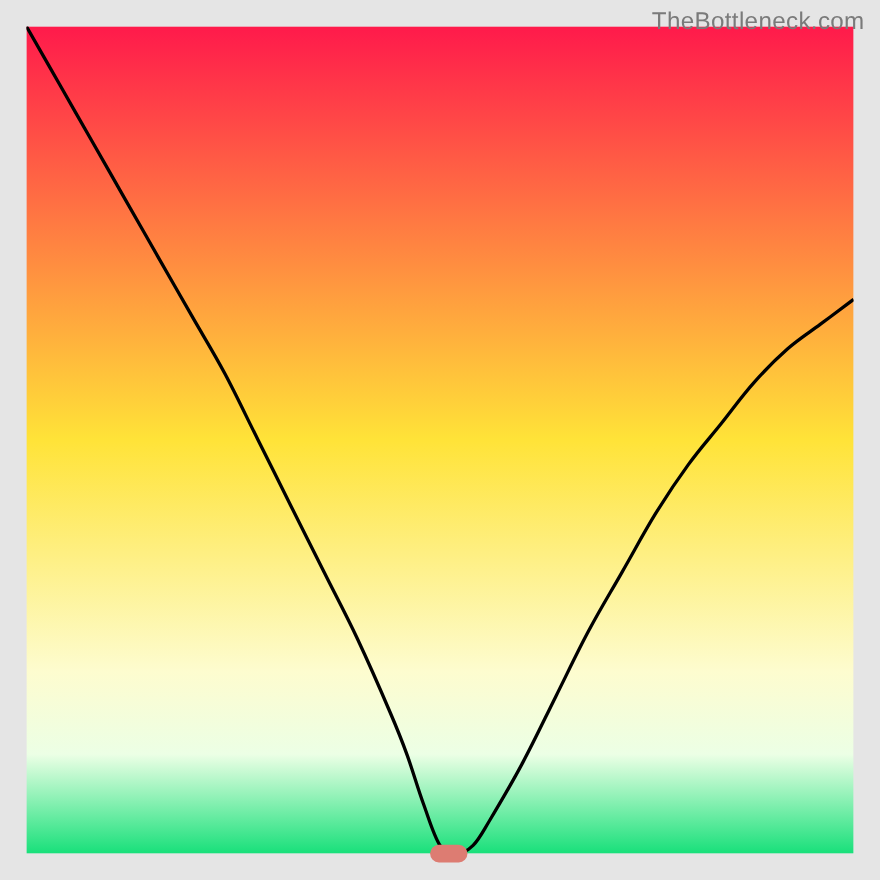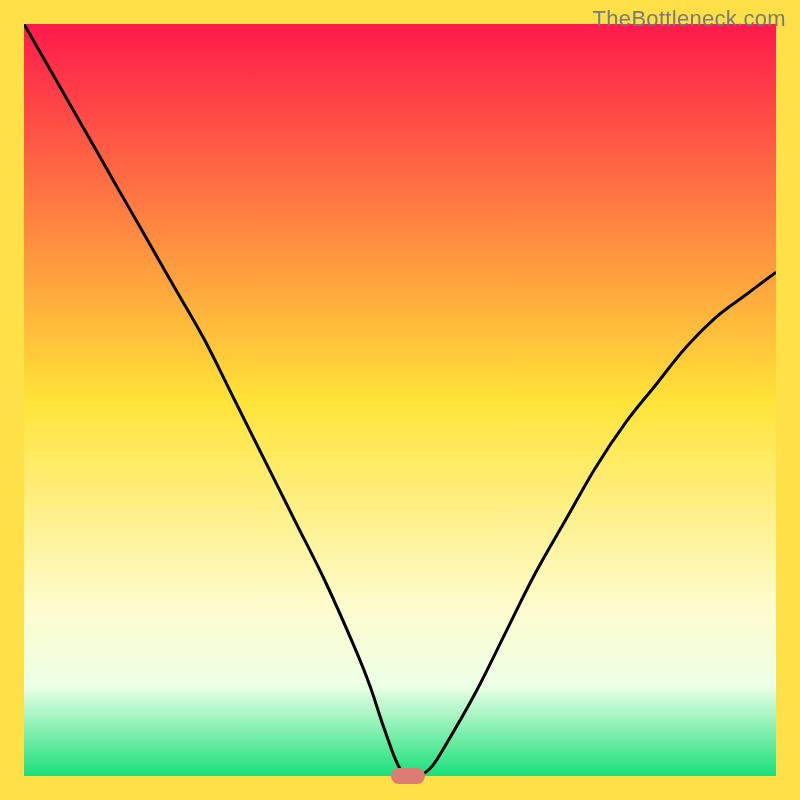--- a/index.html
+++ b/index.html
@@ -8,21 +8,21 @@
     width: 800px;
     height: 800px;
     overflow: hidden;
     background: #000;
     font-family: Arial, Helvetica, sans-serif;
   }
   .frame {
     position: relative;
     width: 800px;
     height: 800px;
-    background: #fde047;
+    background: #e5e5e5;
   }
   .watermark {
     position: absolute;
     top: 6px;
     right: 14px;
     color: #7a7a7a;
     font-size: 22px;
     letter-spacing: 0.3px;
     z-index: 5;
   }

